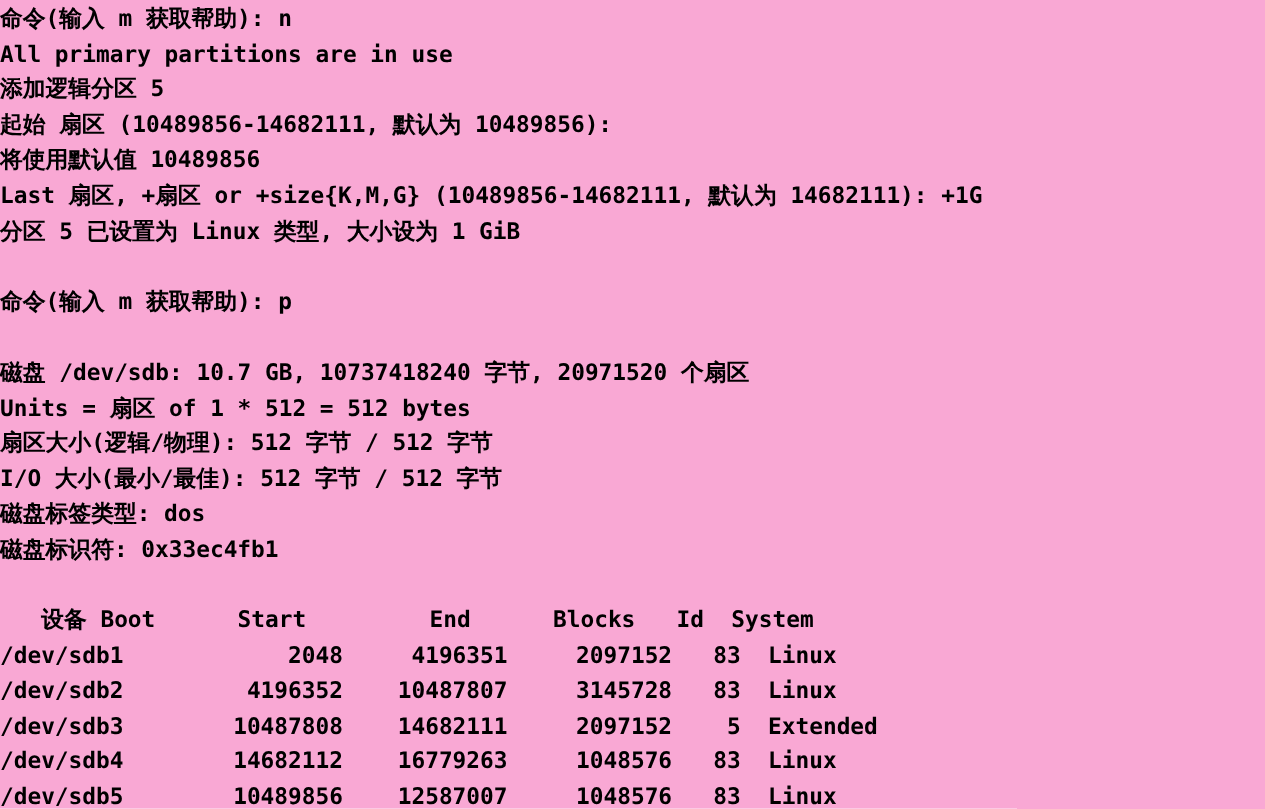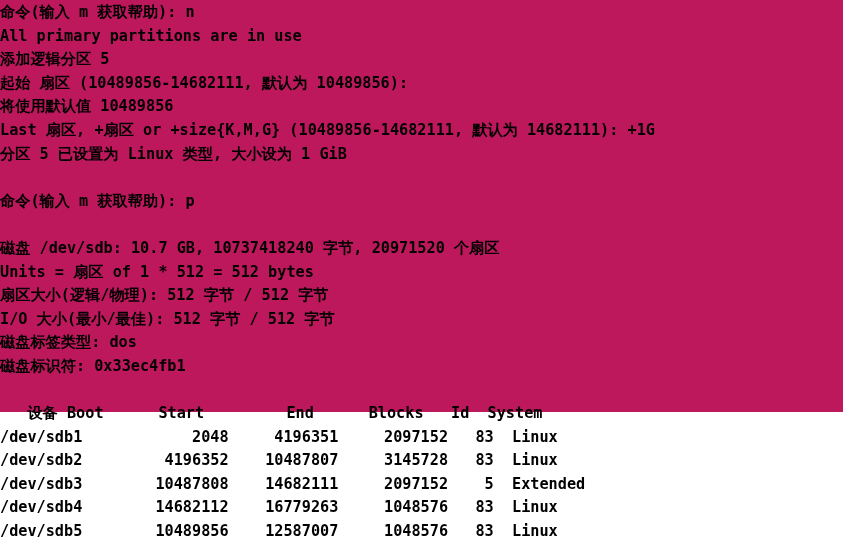--- a/index.html
+++ b/index.html
@@ -9,22 +9,22 @@
     background: #ffffff;
   }
   body {
     width: 843px;
     height: 539px;
     overflow: hidden;
     font-family: "DejaVu Sans Mono", "Liberation Mono", monospace;
   }
   #terminal {
     width: 843px;
-    height: 412px;
-    background: #be185d;
+    height: 539px;
+    background: #f9a8d4;
     color: #000000;
     font-family: "DejaVu Sans Mono", "Liberation Mono", monospace;
     font-size: 15.2px;
     line-height: 23.6px;
     font-weight: 700;
     white-space: pre;
     padding: 1px 0 0 0;
     box-sizing: border-box;
     letter-spacing: 0px;
     -webkit-font-smoothing: none;

